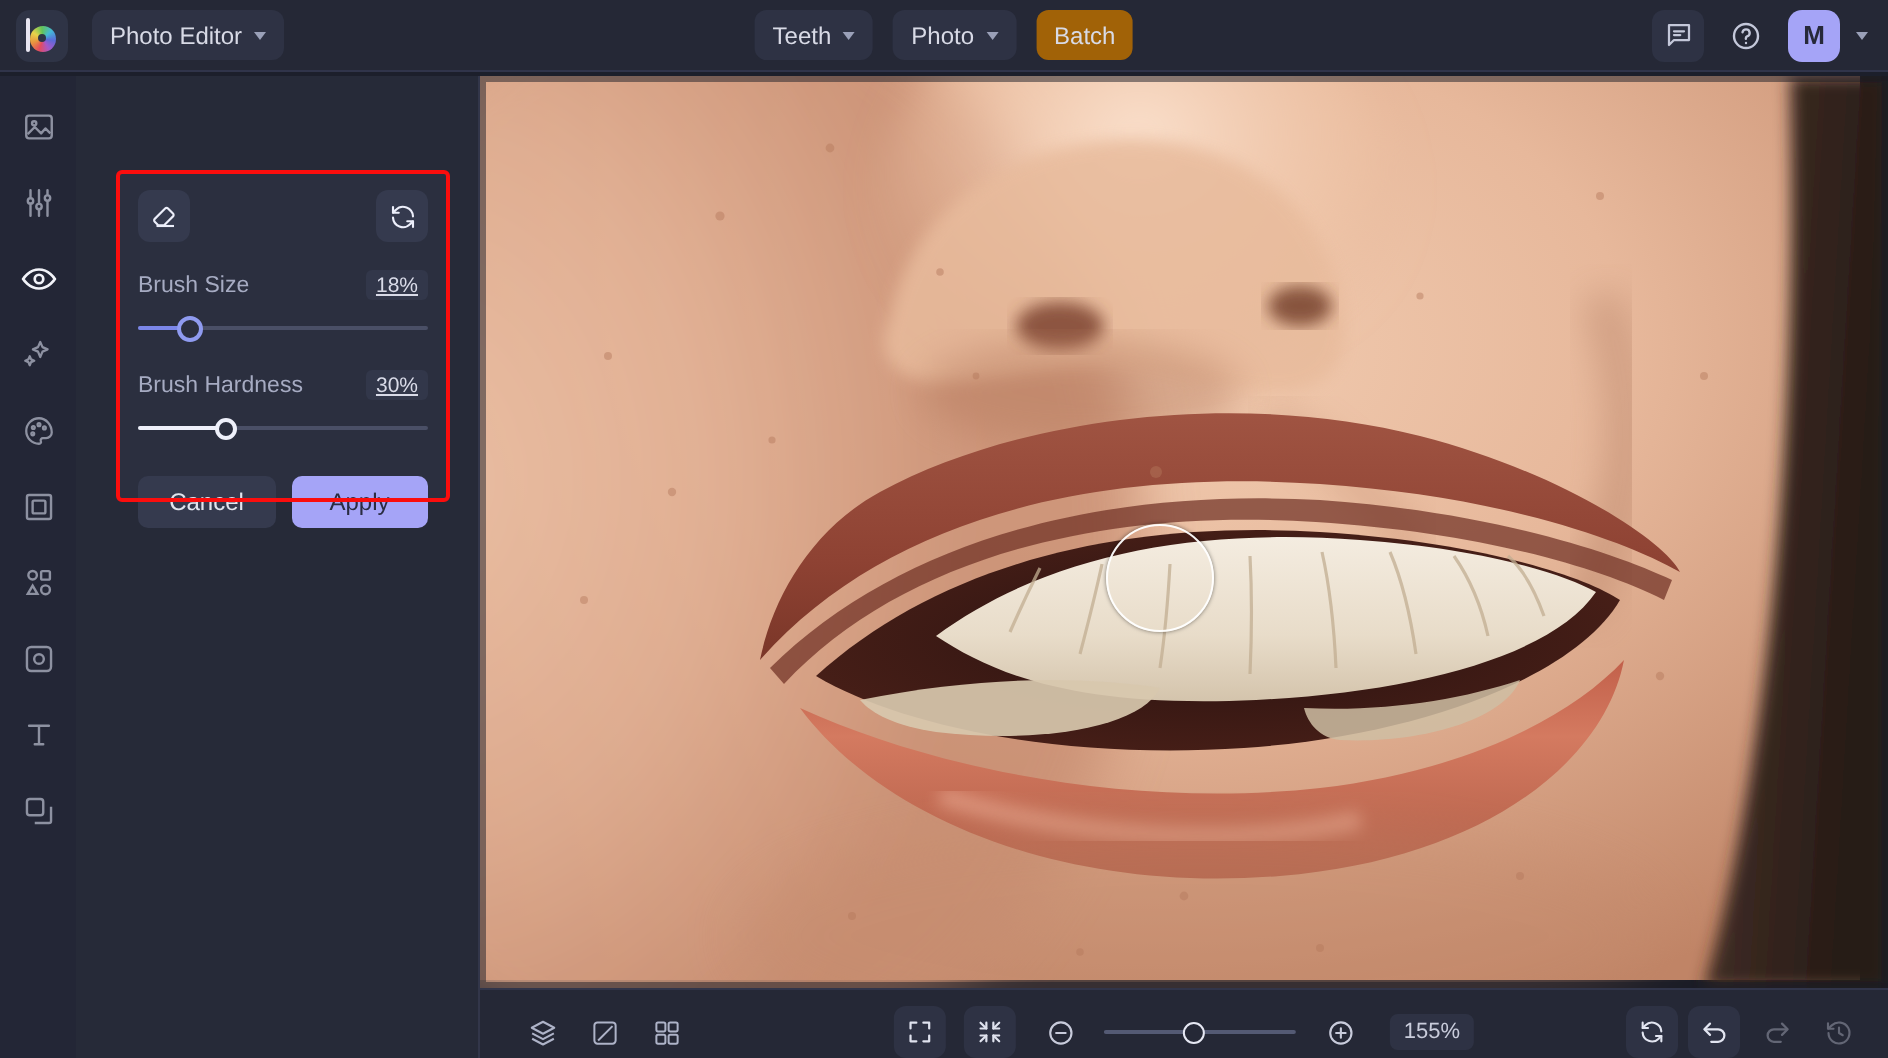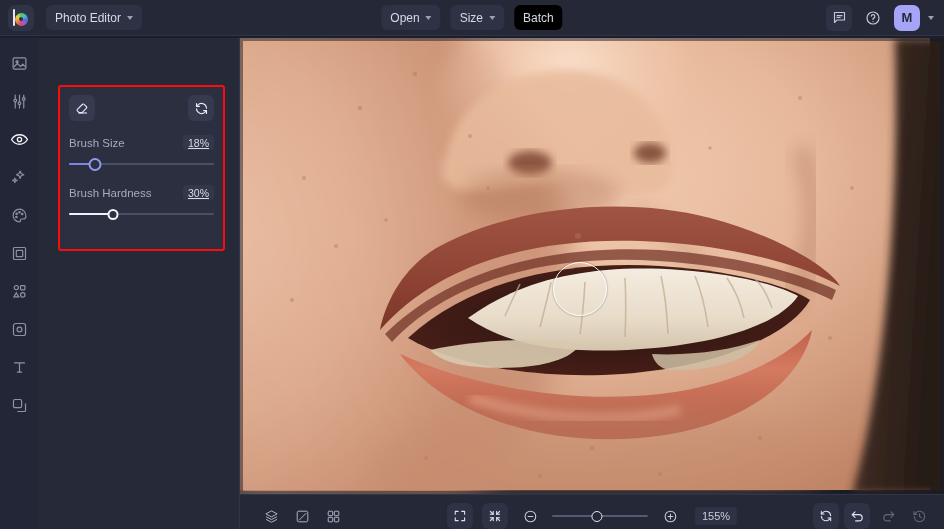--- a/index.html
+++ b/index.html
@@ -42,21 +42,21 @@
   .logo-b .ball::after {
     content: ""; position: absolute; left: 4.3px; top: 4.3px;
     width: 4.4px; height: 4.4px; border-radius: 50%; background: #2f3446;
   }
   .chip {
     height: 25px; padding: 0 9px; border-radius: 6px;
     background: #2e3244; color: #d8dae6; font-size: 12px;
     display: flex; align-items: center; gap: 6px; cursor: pointer;
     white-space: nowrap;
   }
-  .chip.plain { background: #000000; }
+  .chip.plain { background: #a16207; }
   #app-switcher { margin-left: 12px; }
   .caret {
     width: 0; height: 0; border-left: 3.5px solid transparent;
     border-right: 3.5px solid transparent; border-top: 4px solid #9aa0b8;
     display: inline-block;
   }
   #center-actions {
     position: absolute; left: 50%; transform: translateX(-50%);
     display: flex; align-items: center; gap: 10px;
   }
@@ -222,25 +222,25 @@
       </div>
     </div>
 
     <div class="chip" id="app-switcher">
       <span>Photo Editor</span>
       <span class="caret"></span>
     </div>
 
     <div id="center-actions">
       <div class="chip">
-        <span>Open</span>
+        <span>Teeth</span>
         <span class="caret"></span>
       </div>
       <div class="chip">
-        <span>Size</span>
+        <span>Photo</span>
         <span class="caret"></span>
       </div>
       <div class="chip plain">
         <span>Batch</span>
       </div>
     </div>
 
     <div id="top-right">
       <div class="icon-btn">
         <svg class="svgi" width="15" height="15" viewBox="0 0 24 24" fill="none" stroke="#c4c8da" stroke-width="1.8" stroke-linecap="round" stroke-linejoin="round">
@@ -381,20 +381,24 @@
           <span class="slider-label">Brush Hardness</span>
           <span class="slider-val">30%</span>
         </div>
         <div class="track">
           <div class="track-bg"></div>
           <div class="track-fill" id="fill-hardness" style="width: 30%; background: rgb(238, 240, 250);"></div>
           <div class="thumb" id="thumb-hardness" style="left: 30%; border-color: rgb(238, 240, 250);"></div>
         </div>
       </div>
 
+      <div id="card-buttons">
+        <button class="btn" id="cancel-btn">Cancel</button>
+        <button class="btn" id="apply-btn">Apply</button>
+      </div>
     </div>
 
     <div id="highlight" style="border-color: rgb(251, 13, 13);"></div>
   </div>
 
   <div id="canvas">
     <svg id="photo" viewBox="0 0 704 456" preserveAspectRatio="xMidYMid slice">
       <defs>
         <radialGradient id="cheekL" cx="18%" cy="45%" r="62%">
           <stop offset="0%" stop-color="#edc3a8"></stop>

